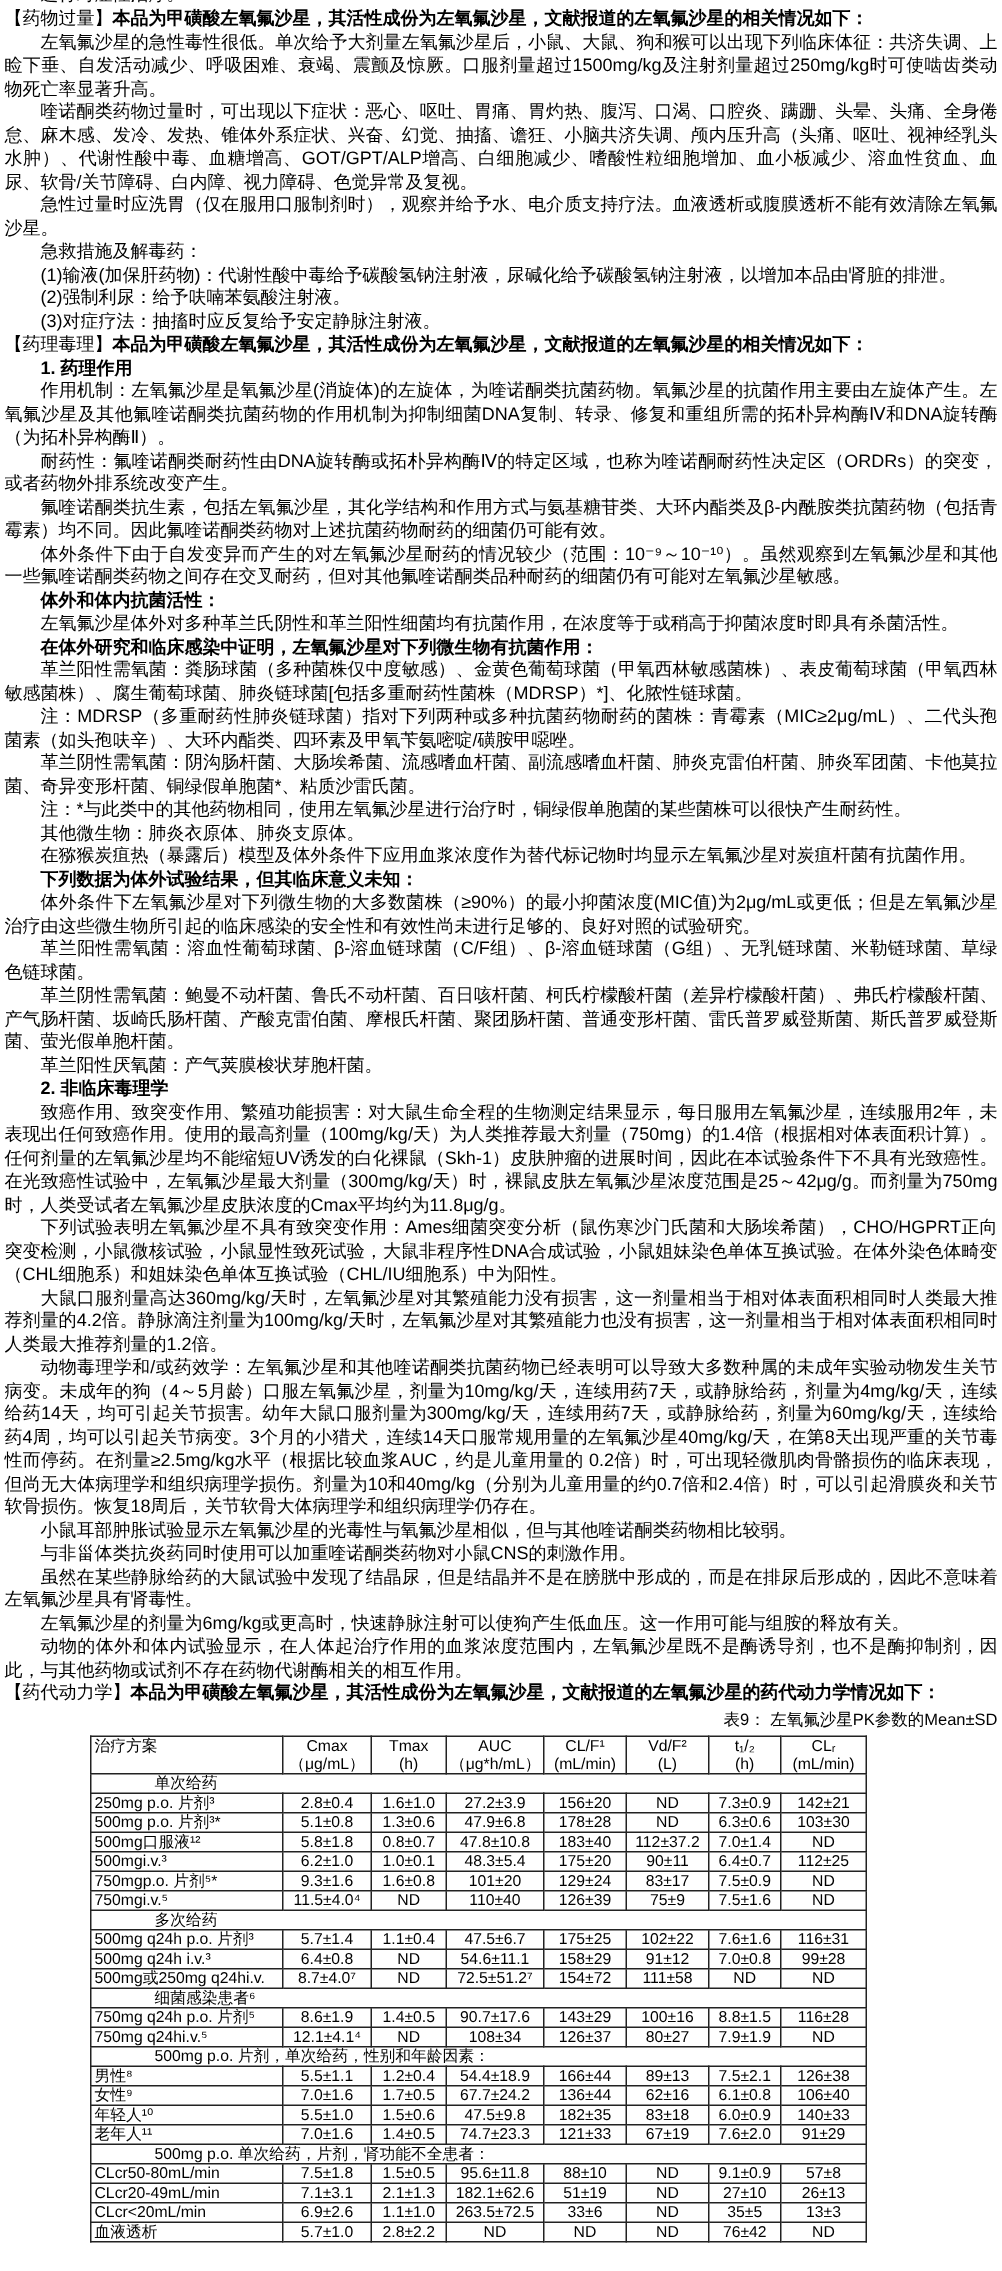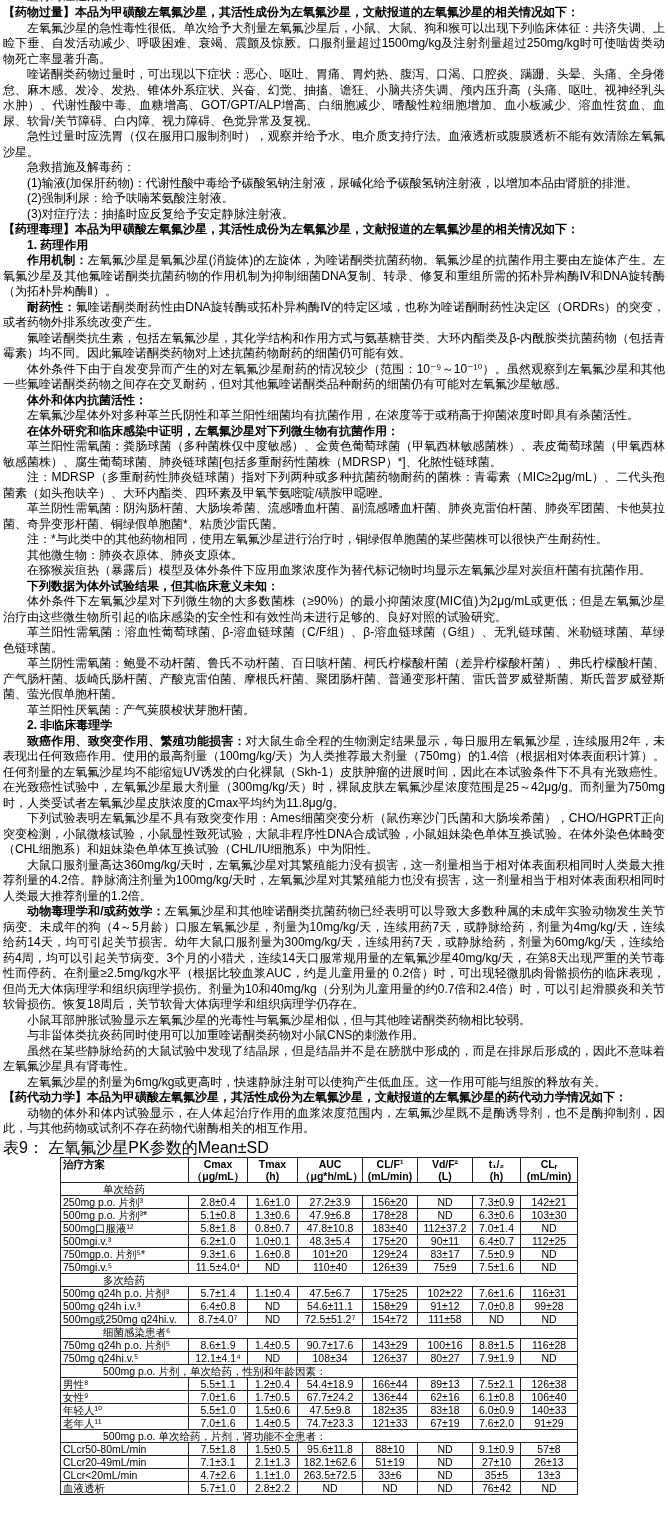--- a/index.html
+++ b/index.html
@@ -6,27 +6,27 @@
   body{
     width:668px;height:1514px;overflow:hidden;background:#ffffff;color:#000;
     font-family:"Liberation Sans","DejaVu Sans",sans-serif;
   }
   .doc{padding:0 3px;font-size:12px;line-height:15.5px;text-align:justify;letter-spacing:0;}
   .clip{height:5px;overflow:hidden;}
   .clip p{margin:-11px 0 0 0;text-indent:2em;}
   .para{margin:0;text-indent:2em;}
   .para.h0{font-weight:bold;text-indent:0;}
   .para.pb{font-weight:bold;}
-  .para .lead{font-weight:bold;}
-  .tblcap{margin:3px 0 2px 0;text-align:left;font-size:16px;text-indent:0;}
+  .para .lead{font-weight:normal;}
+  .tblcap{margin:3px 0 2px 0;text-align:right;font-size:11px;text-indent:0;}
   table.pk{border-collapse:collapse;margin-left:57px;width:517px;table-layout:fixed;
     font-size:10.5px;line-height:12px;}
   table.pk td,table.pk th{border:1px solid #222;padding:0 2px;height:12px;
     overflow:hidden;white-space:nowrap;font-weight:normal;vertical-align:middle;}
-  table.pk th{text-align:center;font-weight:bold;}
+  table.pk th{text-align:center;}
   table.pk th.c0{text-align:left;vertical-align:top;}
   table.pk td.num{text-align:center;}
   table.pk td.lbl{text-align:left;margin-left:36px;}
   table.pk td.sec{text-align:left;padding-left:42px;}
 </style>
 </head>
 <body>
 
 <div class="doc">
   <div class="clip">
@@ -64,22 +64,22 @@
       <p class="para"><span>革兰阳性厌氧菌：产气荚膜梭状芽胞杆菌。</span></p>
       <p class="para pb"><span>2. 非临床毒理学</span></p>
       <p class="para"><span class="lead">致癌作用、致突变作用、繁殖功能损害：</span><span>对大鼠生命全程的生物测定结果显示，每日服用左氧氟沙星，连续服用2年，未表现出任何致癌作用。使用的最高剂量（100mg/kg/天）为人类推荐最大剂量（750mg）的1.4倍（根据相对体表面积计算）。任何剂量的左氧氟沙星均不能缩短UV诱发的白化裸鼠（Skh-1）皮肤肿瘤的进展时间，因此在本试验条件下不具有光致癌性。在光致癌性试验中，左氧氟沙星最大剂量（300mg/kg/天）时，裸鼠皮肤左氧氟沙星浓度范围是25～42μg/g。而剂量为750mg时，人类受试者左氧氟沙星皮肤浓度的Cmax平均约为11.8μg/g。</span></p>
       <p class="para"><span>下列试验表明左氧氟沙星不具有致突变作用：Ames细菌突变分析（鼠伤寒沙门氏菌和大肠埃希菌），CHO/HGPRT正向突变检测，小鼠微核试验，小鼠显性致死试验，大鼠非程序性DNA合成试验，小鼠姐妹染色单体互换试验。在体外染色体畸变（CHL细胞系）和姐妹染色单体互换试验（CHL/IU细胞系）中为阳性。</span></p>
       <p class="para"><span>大鼠口服剂量高达360mg/kg/天时，左氧氟沙星对其繁殖能力没有损害，这一剂量相当于相对体表面积相同时人类最大推荐剂量的4.2倍。静脉滴注剂量为100mg/kg/天时，左氧氟沙星对其繁殖能力也没有损害，这一剂量相当于相对体表面积相同时人类最大推荐剂量的1.2倍。</span></p>
       <p class="para"><span class="lead">动物毒理学和/或药效学：</span><span>左氧氟沙星和其他喹诺酮类抗菌药物已经表明可以导致大多数种属的未成年实验动物发生关节病变。未成年的狗（4～5月龄）口服左氧氟沙星，剂量为10mg/kg/天，连续用药7天，或静脉给药，剂量为4mg/kg/天，连续给药14天，均可引起关节损害。幼年大鼠口服剂量为300mg/kg/天，连续用药7天，或静脉给药，剂量为60mg/kg/天，连续给药4周，均可以引起关节病变。3个月的小猎犬，连续14天口服常规用量的左氧氟沙星40mg/kg/天，在第8天出现严重的关节毒性而停药。在剂量≥2.5mg/kg水平（根据比较血浆AUC，约是儿童用量的 0.2倍）时，可出现轻微肌肉骨骼损伤的临床表现，但尚无大体病理学和组织病理学损伤。剂量为10和40mg/kg（分别为儿童用量的约0.7倍和2.4倍）时，可以引起滑膜炎和关节软骨损伤。恢复18周后，关节软骨大体病理学和组织病理学仍存在。</span></p>
       <p class="para"><span>小鼠耳部肿胀试验显示左氧氟沙星的光毒性与氧氟沙星相似，但与其他喹诺酮类药物相比较弱。</span></p>
       <p class="para"><span>与非甾体类抗炎药同时使用可以加重喹诺酮类药物对小鼠CNS的刺激作用。</span></p>
       <p class="para"><span>虽然在某些静脉给药的大鼠试验中发现了结晶尿，但是结晶并不是在膀胱中形成的，而是在排尿后形成的，因此不意味着左氧氟沙星具有肾毒性。</span></p>
       <p class="para"><span>左氧氟沙星的剂量为6mg/kg或更高时，快速静脉注射可以使狗产生低血压。这一作用可能与组胺的释放有关。</span></p>
+      <p class="para"><span>动物的体外和体内试验显示，在人体起治疗作用的血浆浓度范围内，左氧氟沙星既不是酶诱导剂，也不是酶抑制剂，因此，与其他药物或试剂不存在药物代谢酶相关的相互作用。</span></p>
       <p class="para h0"><span class="lead">【药代动力学】</span><span>本品为甲磺酸左氧氟沙星，其活性成份为左氧氟沙星，文献报道的左氧氟沙星的药代动力学情况如下：</span></p>
-      <p class="para"><span>动物的体外和体内试验显示，在人体起治疗作用的血浆浓度范围内，左氧氟沙星既不是酶诱导剂，也不是酶抑制剂，因此，与其他药物或试剂不存在药物代谢酶相关的相互作用。</span></p>
     </div>
 
   <p class="tblcap">表9：  左氧氟沙星PK参数的Mean±SD</p>
 
   <table class="pk">
     <colgroup>
       <col style="width:128px">
         <col style="width:59px">
         <col style="width:50px">
         <col style="width:65px">
@@ -304,21 +304,21 @@
           <td class="num">7.1±3.1</td>
           <td class="num">2.1±1.3</td>
           <td class="num">182.1±62.6</td>
           <td class="num">51±19</td>
           <td class="num">ND</td>
           <td class="num">27±10</td>
           <td class="num">26±13</td>
         </tr>
         <tr>
           <td class="lbl">CLcr&lt;20mL/min</td>
-          <td class="num">4.7±2.6</td>
+          <td class="num">6.9±2.6</td>
           <td class="num">1.1±1.0</td>
           <td class="num">263.5±72.5</td>
           <td class="num">33±6</td>
           <td class="num">ND</td>
           <td class="num">35±5</td>
           <td class="num">13±3</td>
         </tr>
         <tr>
           <td class="lbl">血液透析</td>
           <td class="num">5.7±1.0</td>

